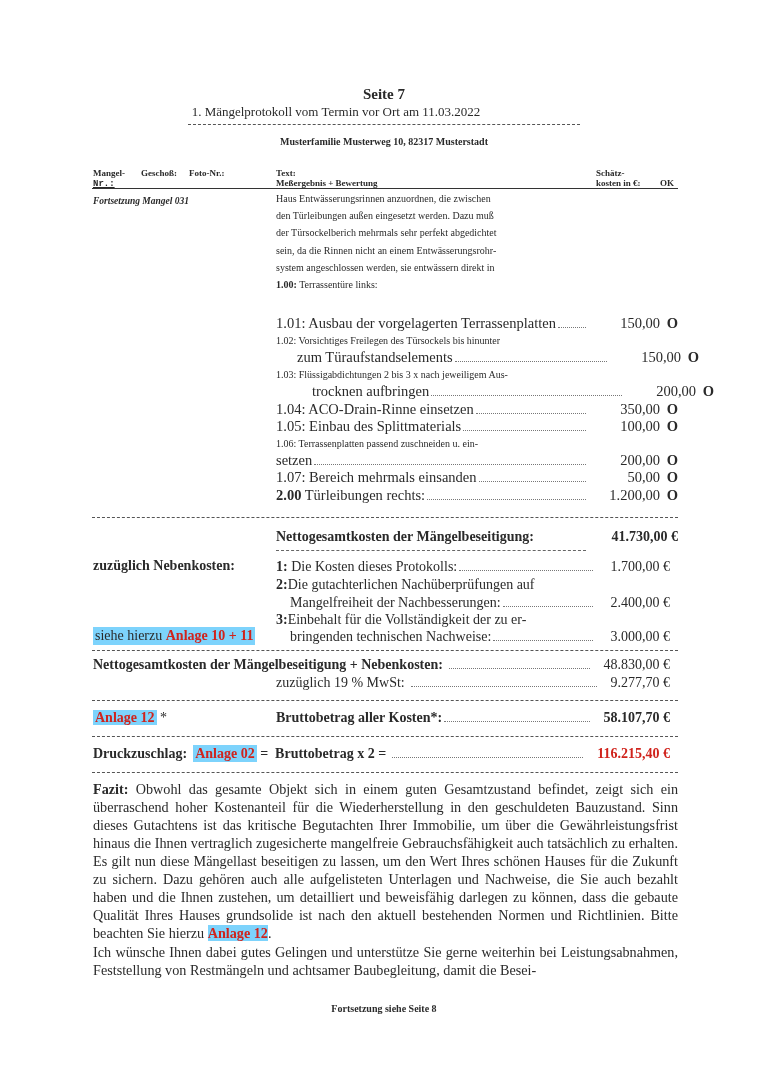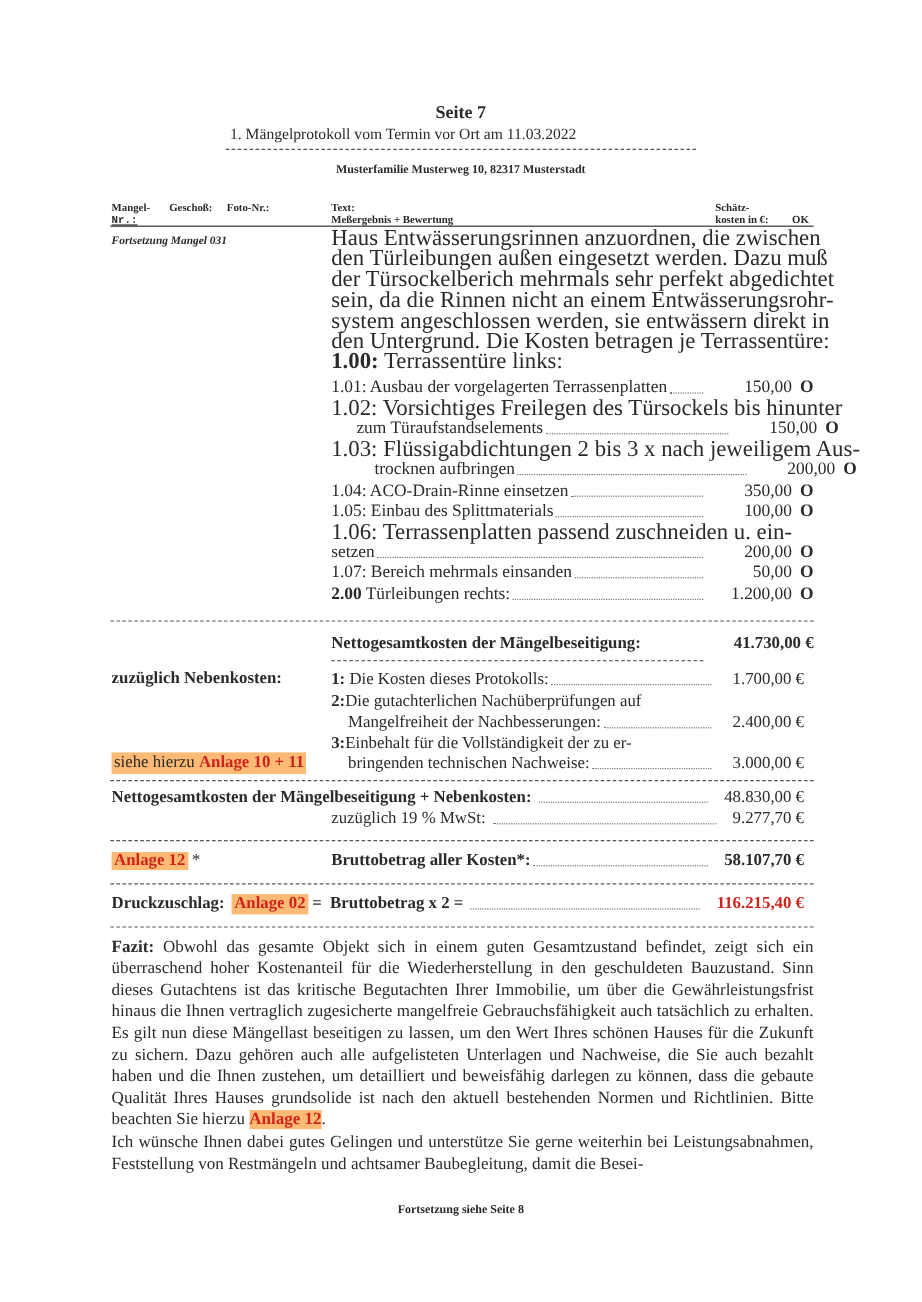--- a/index.html
+++ b/index.html
@@ -8,29 +8,29 @@
   .page { position: absolute; left: 0; top: 0; width: 768px; height: 1085px; }
   .abs { position: absolute; }
   .center { text-align: center; }
   .title { top: 86px; left: 0; width: 768px; font-size: 15px; font-weight: bold; }
   .subtitle { top: 104px; left: 0; width: 672px; font-size: 13px; }
   .dash-top { top: 124px; left: 188px; width: 392px; border-top: 1px dashed #555; }
   .address { top: 136px; left: 0; width: 768px; font-size: 10px; font-weight: bold; }
   .hdr { font-size: 9px; font-weight: bold; line-height: 10px; }
   .hdr-line { top: 188px; left: 92px; width: 586px; border-top: 1px solid #333; }
   .fortsetzung { top: 196px; left: 93px; font-size: 9.5px; font-style: italic; font-weight: bold; }
-  .body-text { left: 276px; font-size: 19px; line-height: 17.2px; }
+  .body-text { left: 276px; font-size: 10px; line-height: 17.2px; }
   .item-row { position: absolute; left: 276px; width: 402px; font-size: 14.5px; line-height: 17.2px; display: flex; }
   .item-label { white-space: nowrap; }
   .leader { flex: 1; border-bottom: 1px dotted #777; margin: 0 4px 4px 2px; }
   .amt { width: 70px; text-align: right; white-space: nowrap; }
   .ok { width: 18px; text-align: right; font-weight: bold; }
   .dash { position: absolute; left: 92px; width: 586px; border-top: 1px dashed #555; }
   .bold { font-weight: bold; }
-  .hl { background: #fdba74; }
+  .hl { background: #7dd3fc; }
   .red { color: #d0231c; font-weight: bold; }
   .sum-row { position: absolute; font-size: 14px; line-height: 17px; display: flex; }
   .eur { text-align: right; white-space: nowrap; }
   .para { position: absolute; left: 93px; width: 585px; font-size: 14.2px; line-height: 18px; text-align: justify; }
   .footer { top: 1003px; left: 0; width: 768px; font-size: 10px; font-weight: bold; }
 </style>
 </head>
 <body>
 
 <div class="page">
@@ -58,21 +58,20 @@
   <div class="abs hdr-line"></div>
 
   <div class="abs fortsetzung">Fortsetzung Mangel 031</div>
 
   <div class="abs body-text" style="top:190px;">
     <div>Haus Entwässerungsrinnen anzuordnen, die zwischen</div>
     <div>den Türleibungen außen eingesetzt werden. Dazu muß</div>
     <div>der Türsockelberich mehrmals sehr perfekt abgedichtet</div>
     <div>sein, da die Rinnen nicht an einem Entwässerungsrohr-</div>
     <div>system angeschlossen werden, sie entwässern direkt in</div>
-    <div>den Untergrund. Die Kosten betragen je Terrassentüre:</div>
     <div><span class="bold">1.00:</span><span> Terrassentüre links:</span></div>
   </div>
 
   <div class="item-row" style="top:315px;">
     <span class="item-label">1.01: Ausbau der vorgelagerten Terrassenplatten</span>
       <span class="leader"></span>
       <span class="amt">150,00</span>
       <span class="ok">O</span>
   </div>
   <div class="abs body-text" style="top:332px;">1.02: Vorsichtiges Freilegen des Türsockels bis hinunter</div>

